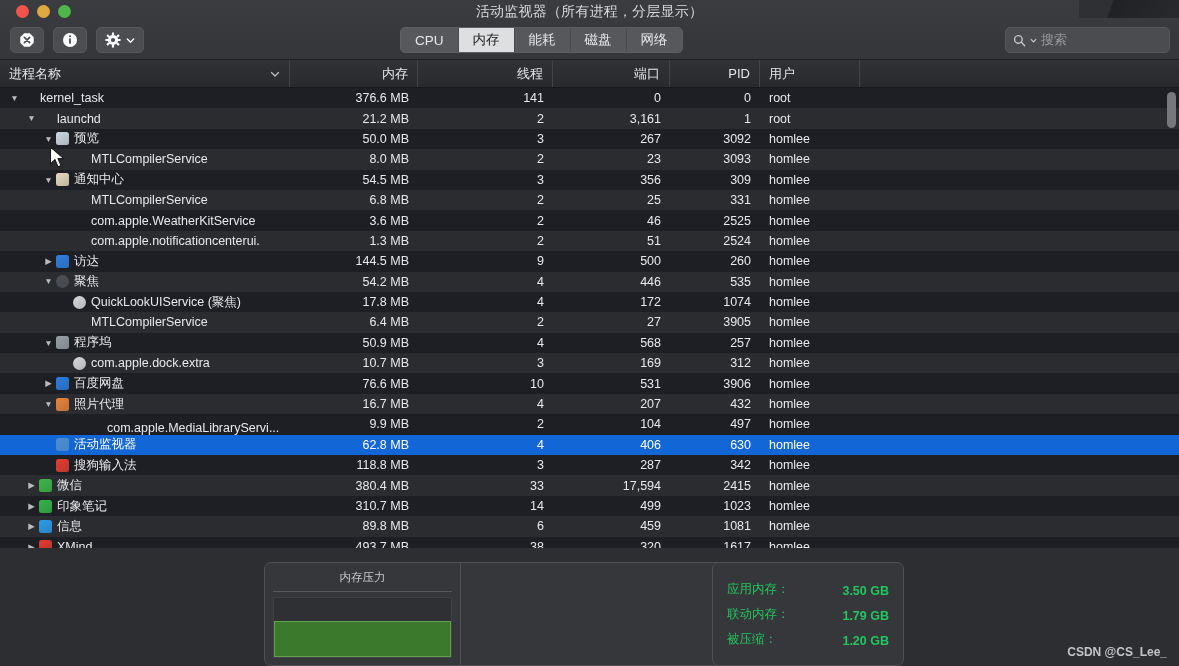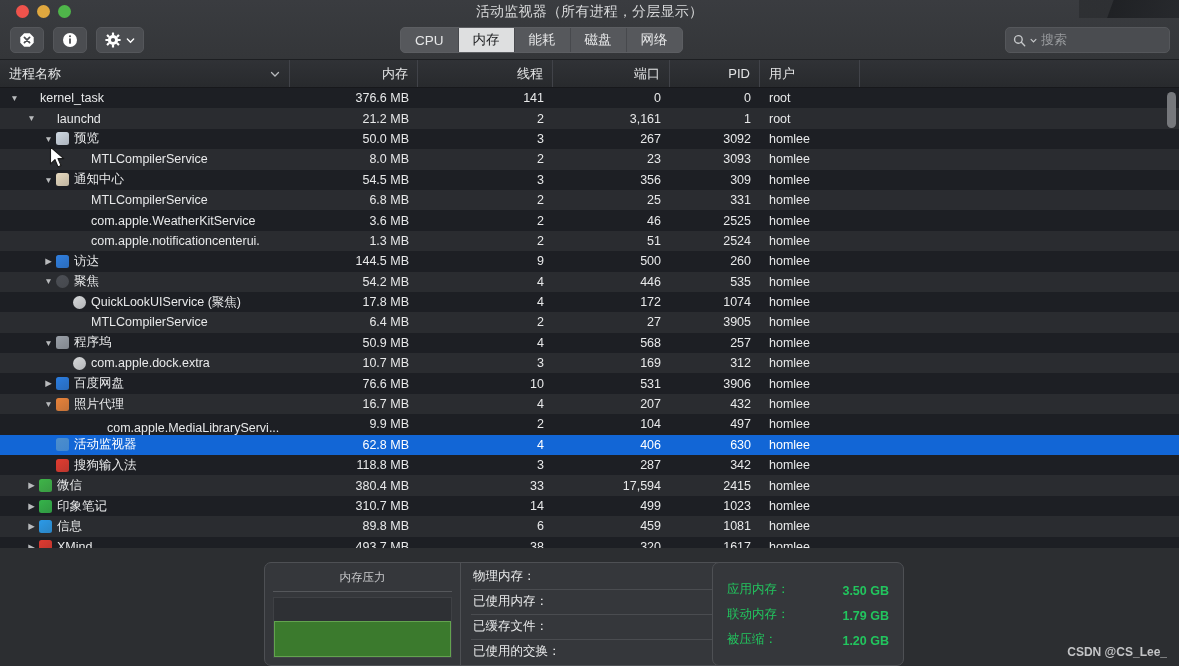--- a/index.html
+++ b/index.html
@@ -567,38 +567,20 @@
 
   <div class="footer">
     <div class="panel">
       <div class="pressure">
         <div class="pressure-title">内存压力</div>
         <div class="pressure-sep"></div>
         <div class="pressure-graph">
           <div class="green-bar"></div>
         </div>
       </div>
-      <div class="stats" id="stats-left">
-          <div class="stat-row">
-            <span>物理内存：</span>
-            <span class="stat-val">8.00 GB</span>
-          </div>
-          <div class="stat-row">
-            <span>已使用内存：</span>
-            <span class="stat-val">6.48 GB</span>
-          </div>
-          <div class="stat-row">
-            <span>已缓存文件：</span>
-            <span class="stat-val">1.49 GB</span>
-          </div>
-          <div class="stat-row">
-            <span>已使用的交换：</span>
-            <span class="stat-val">323.8 MB</span>
-          </div>
-        </div>
     </div>
 
     <div class="panel2" id="stats-right">
         <div class="stat-row2">
           <span>应用内存：</span>
           <span class="stat-val">3.50 GB</span>
         </div>
         <div class="stat-row2">
           <span>联动内存：</span>
           <span class="stat-val">1.79 GB</span>

